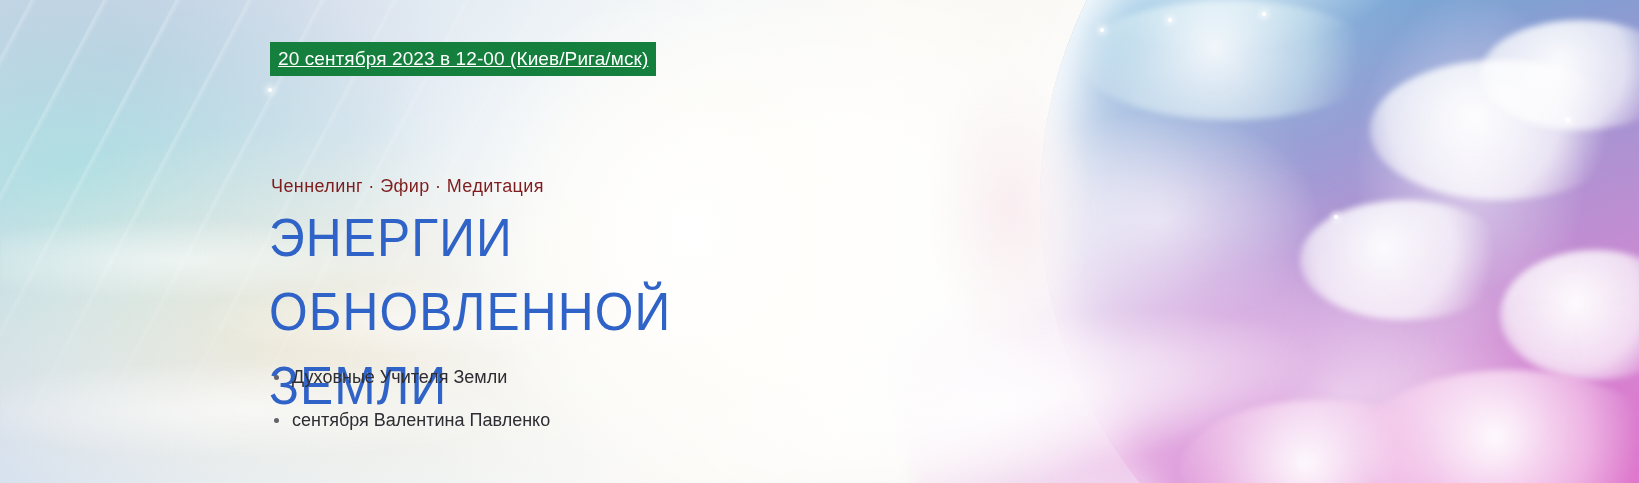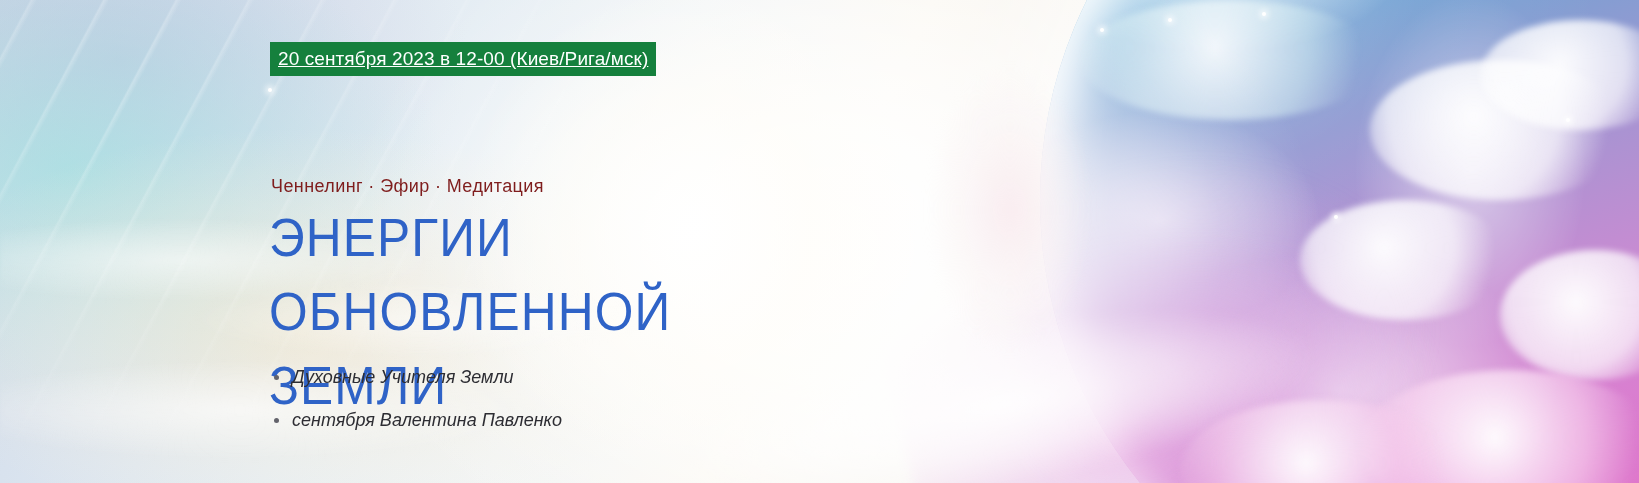--- a/index.html
+++ b/index.html
@@ -330,21 +330,20 @@
     transform-origin: left top;
   }
 
   .bullets {
     position: absolute;
     left: 272px;
     top: 368px;
     margin: 0;
     padding: 0;
     list-style: none;
-    font-style: italic;
   }
 
   .bullets li {
     position: relative;
     padding-left: 20px;
     color: #2d2d33;
     font-size: 18px;
     line-height: 1;
     margin-bottom: 25px;
     white-space: nowrap;

